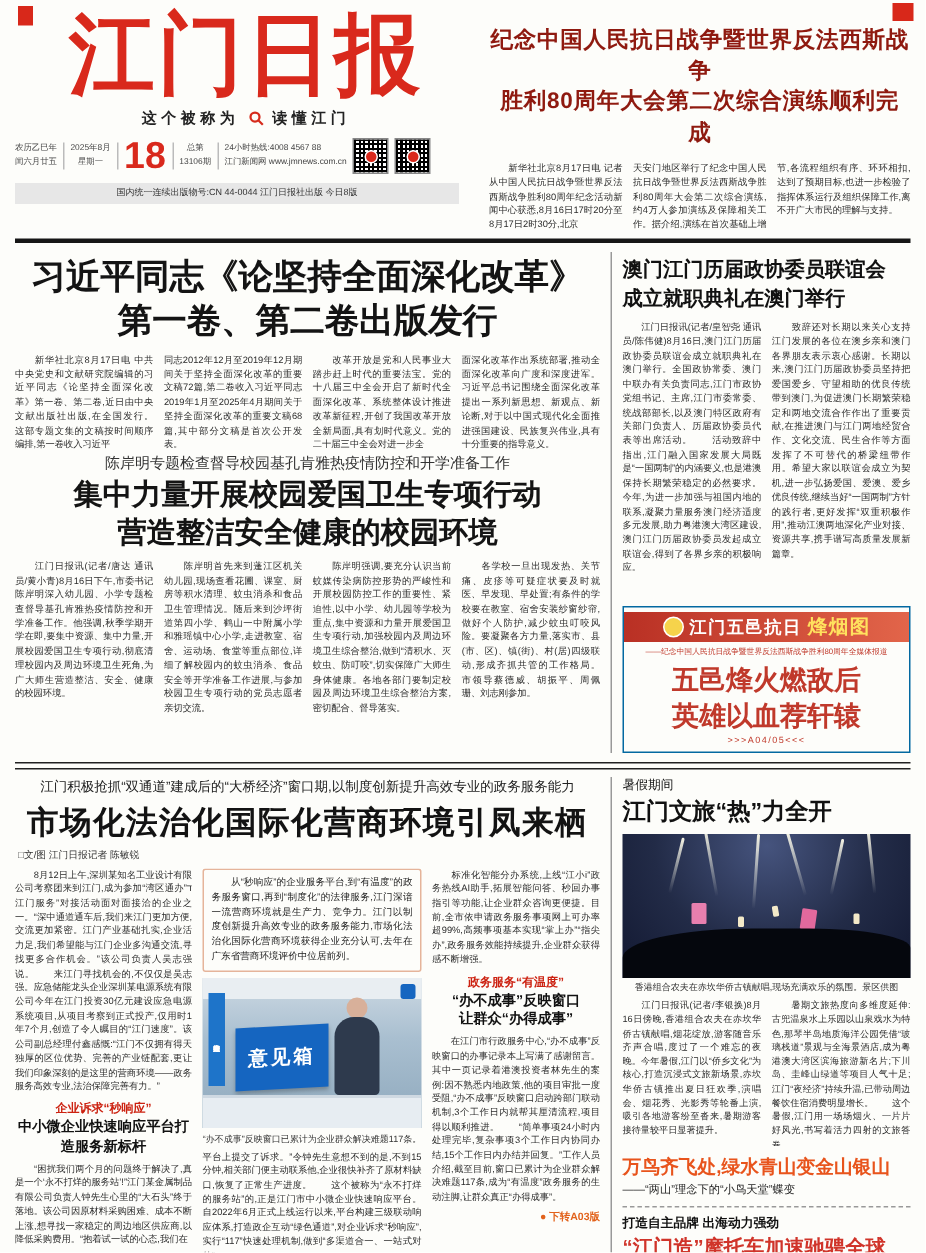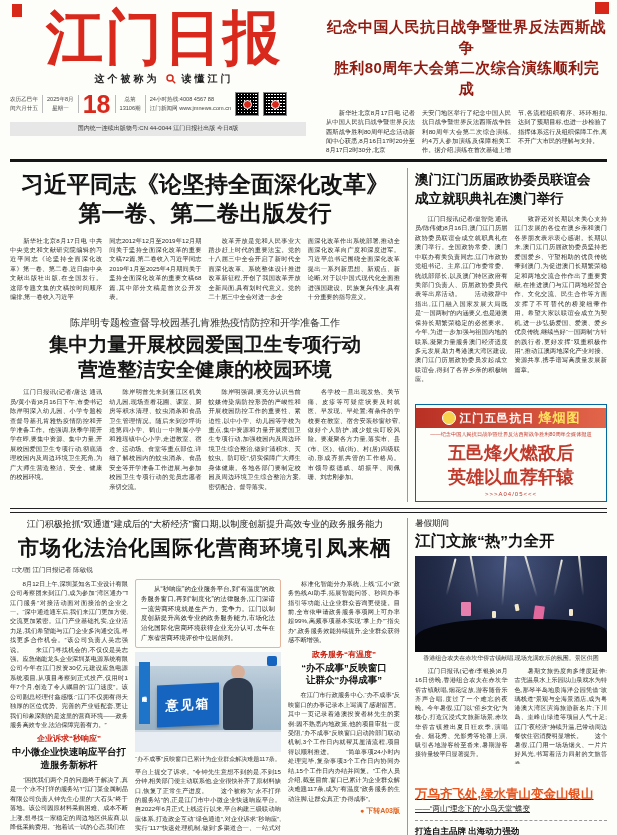--- a/index.html
+++ b/index.html
@@ -32,21 +32,21 @@
   .cols{display:flex;gap:7px;}
   .bt{flex:1;margin:0;font-size:6.2px;line-height:1.52;color:#2b2b2b;text-align:justify;min-width:0;}
   .lead-cols{height:46px;overflow:hidden;}
   .rule-black{height:3px;background:#161616;margin-top:5px;}
   
   .section1{display:flex;margin-top:6px;}
   .s1-left{width:390px;flex:none;padding-right:7px;border-right:1px solid #999;}
   .xi-hl{margin:2px 0 7px;font-size:23px;line-height:1.28;font-weight:900;color:#141414;text-align:center;}
   .xi-cols{height:66px;overflow:hidden;}
   .kicker{font-size:10px;color:#333;text-align:center;}
-  .campus{margin-top:14px;}
+  .campus{margin-top:0;}
   .campus-hl{margin:2px 0 5px;font-size:19.5px;line-height:1.3;font-weight:700;color:#141414;text-align:center;}
   .campus-cols{height:104px;overflow:hidden;}
   .s1-right{flex:1;padding-left:7px;min-width:0;}
   .macau-hl{margin:2px 0 6px;font-size:13.5px;line-height:1.42;font-weight:900;color:#111;}
   .macau-cols{height:184px;overflow:hidden;}
   
   .promo{margin-top:6px;border:1px solid #0369a1;padding:3px 0 4px;}
   .promo-banner{height:20px;background:linear-gradient(90deg,#b93024,#e2654a);display:flex;align-items:center;justify-content:center;gap:4px;
                 color:#fff;font-weight:900;font-size:11.5px;letter-spacing:1px;}
   .emblem{width:12px;height:12px;border-radius:50%;background:#f6d34b;border:1px solid #fff;flex:none;}
@@ -96,21 +96,21 @@
   .pc-screen{position:absolute;width:10px;height:14px;background:#e77fae;border-radius:1px;}
   .pcs1{left:24%;top:48%;}
   .pcs2{left:62%;top:52%;transform:rotate(8deg);background:#e2699d;}
   .pc-phone{position:absolute;width:4px;height:7px;background:#f3e9c8;border-radius:1px;}
   .pcp1{left:40%;top:58%;}
   .pcp2{left:52%;top:50%;transform:rotate(-10deg);}
   .pcp3{left:80%;top:56%;}
   .pc-crowd{position:absolute;left:0;bottom:0;width:100%;height:34%;background:#05070d;border-radius:45% 35% 0 0 / 60% 40% 0 0;}
   .travel-cols{height:98px;overflow:hidden;margin-top:1px;}
   .travel-cols .bt{font-size:6.1px;}
-  .teaser1{margin-top:22px;text-decoration:underline;}
+  .teaser1{margin-top:6px;}
   .t1-title{color:#e8541c;font-size:12.5px;font-weight:900;line-height:1.3;white-space:nowrap;}
   .t1-sub{font-size:7.5px;color:#222;margin-top:2px;}
   .dash{border-top:1px dashed #999;margin:6px 0 5px;}
   .t2-kicker{font-size:8.5px;font-weight:bold;color:#111;}
   .t2-title{color:#d0342a;font-size:13.5px;font-weight:900;margin-top:1px;white-space:nowrap;}
   .t2-ref{color:#c0392b;font-size:6px;text-align:center;margin-top:3px;letter-spacing:1px;}
 </style>
 </head>
 <body>
 

